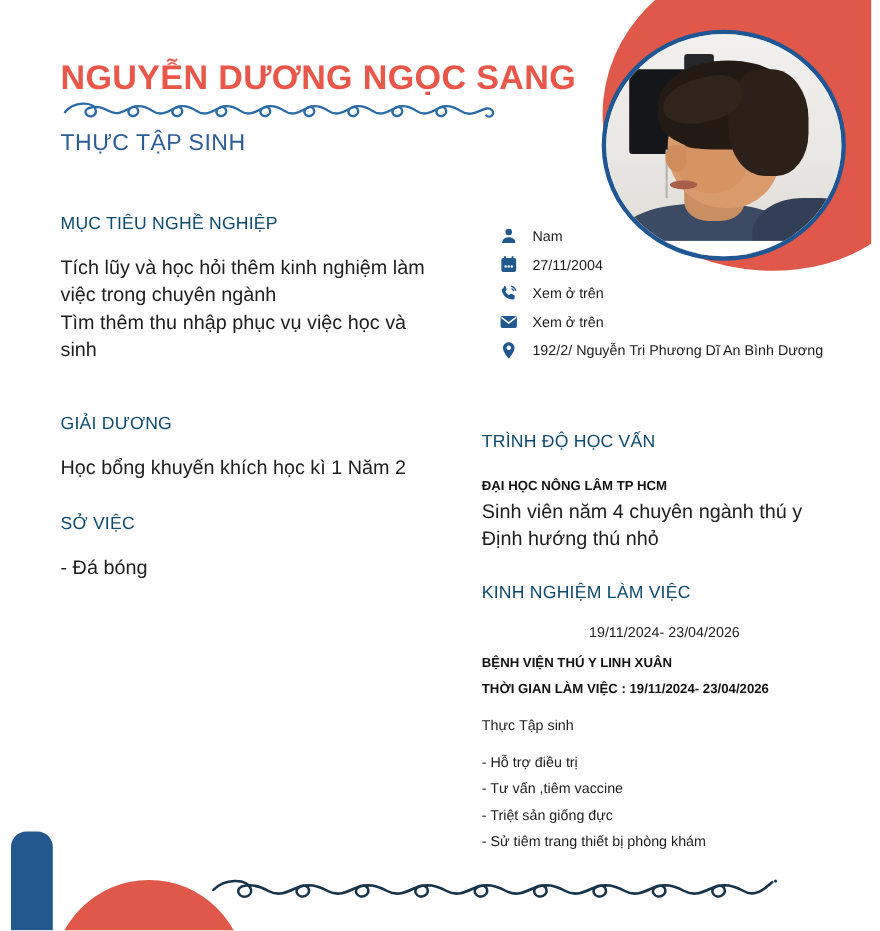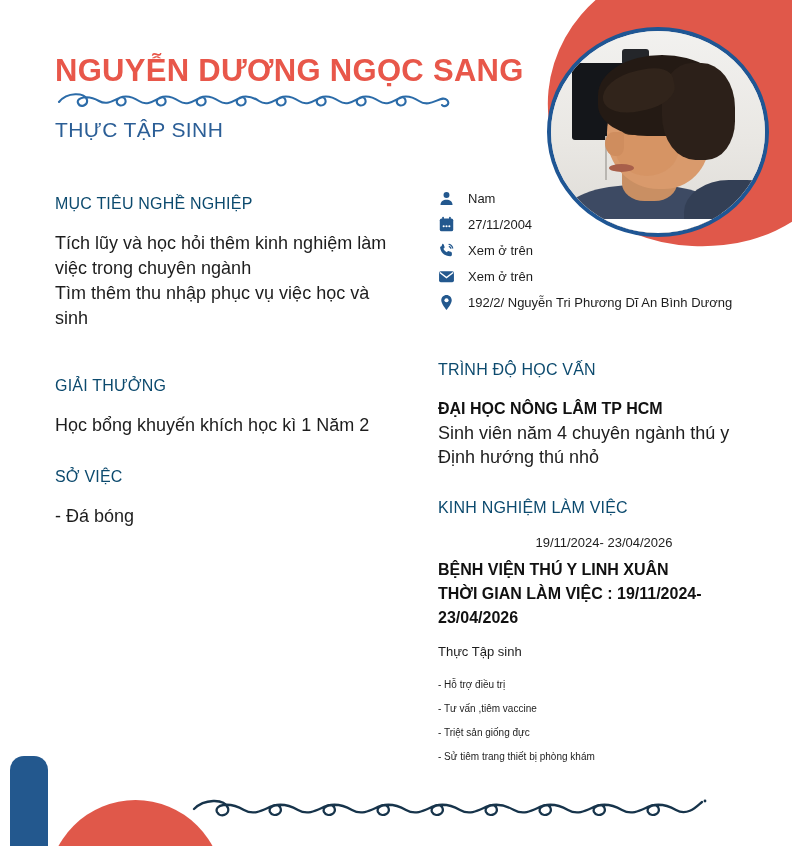--- a/index.html
+++ b/index.html
@@ -123,21 +123,21 @@
     color: #1d1d1d;
     font-size: 18px;
     line-height: 25px;
     margin: 0;
   }
   .body-text.tight { line-height: 24px; }
   .gap-lg { height: 46px; }
   .gap-md { height: 30px; }
 
   
-  #contact-list { list-style: none; margin: 0; padding: 0; }
+  #contact-list { list-style: none; margin: 16px; padding: 0; }
   .contact-row {
     display: flex;
     align-items: center;
     height: 26px;
     margin-bottom: 0px;
   }
   .contact-icon {
     width: 22px;
     display: flex;
     align-items: center;
@@ -146,28 +146,28 @@
   }
   .contact-icon svg { display: block; }
   .contact-text {
     font-size: 13px;
     color: #1d1d1d;
     margin-left: 8px;
     white-space: nowrap;
   }
 
   .strong-line {
-    font-size: 16px;
+    font-size: 12px;
     font-weight: bold;
     color: #111111;
     line-height: 24px;
     margin: 0;
   }
   .bullet-line {
-    font-size: 10px;
+    font-size: 13px;
     color: #1d1d1d;
     line-height: 24px;
     margin: 0;
   }
   #exp-dates { font-size: 13px; color: #1d1d1d; margin: 0 0 8px 2px; text-align: center; }
   .role-line { font-size: 13px; color: #1d1d1d; margin: 14px 0 14px 0; }
 
   #bottom-squiggle { position: absolute; left: 190px; top: 793px; }
 </style>
 </head>
@@ -220,21 +220,21 @@
 
   <div id="left-col" class="col">
 
     <h3 class="section-title">MỤC TIÊU NGHỀ NGHIỆP</h3>
     <p class="body-text">Tích lũy và học hỏi thêm kinh nghiệm làm</p>
     <p class="body-text">việc trong chuyên ngành</p>
     <p class="body-text">Tìm thêm thu nhập phục vụ việc học và sinh</p>
 
     <div class="gap-lg"></div>
 
-    <h3 class="section-title">GIẢI THƯỞNG</h3>
+    <h3 class="section-title">GIẢI DƯƠNG</h3>
     <p class="body-text">Học bổng khuyến khích học kì 1 Năm 2</p>
 
     <div class="gap-md"></div>
 
     <h3 class="section-title">SỞ VIỆC</h3>
     <p class="body-text">- Đá bóng</p>
   </div>
 
   <div id="right-col" class="col">
 

